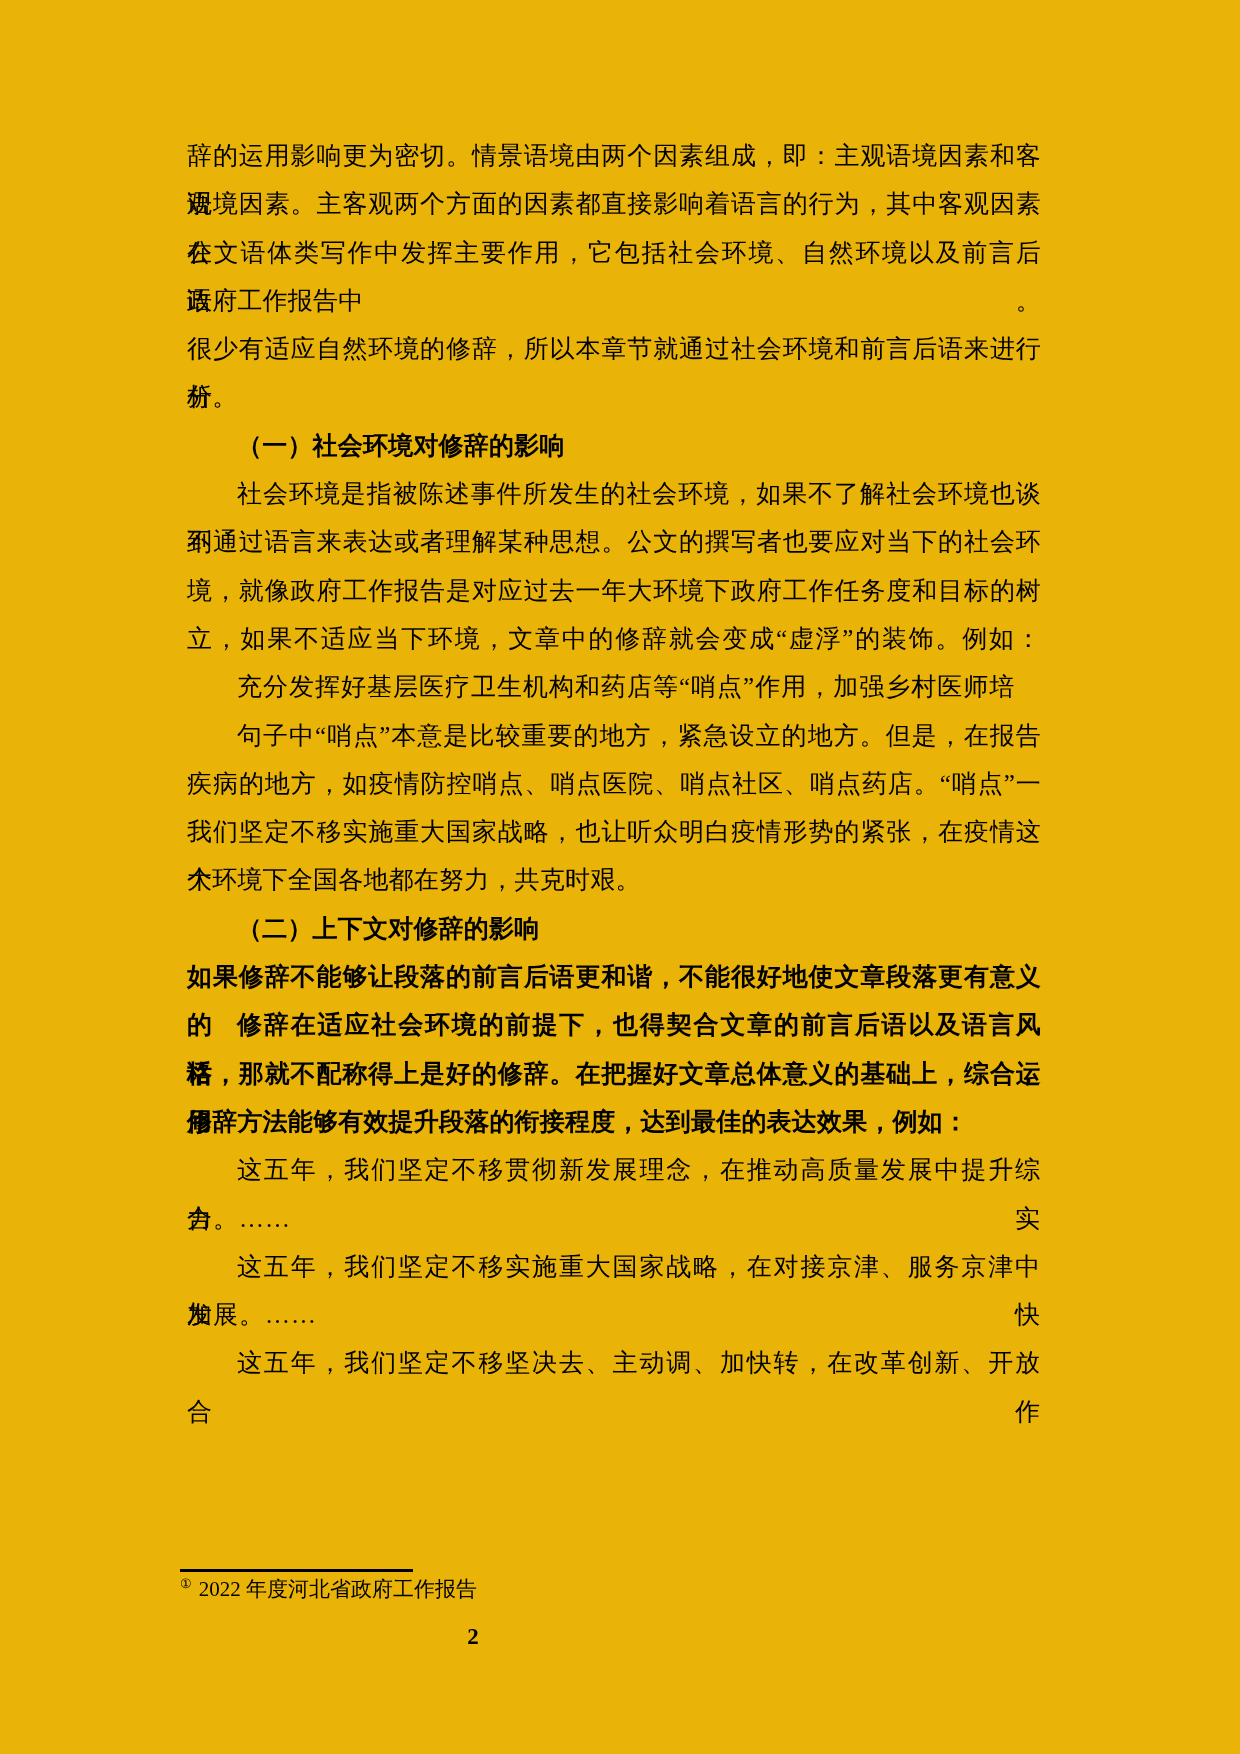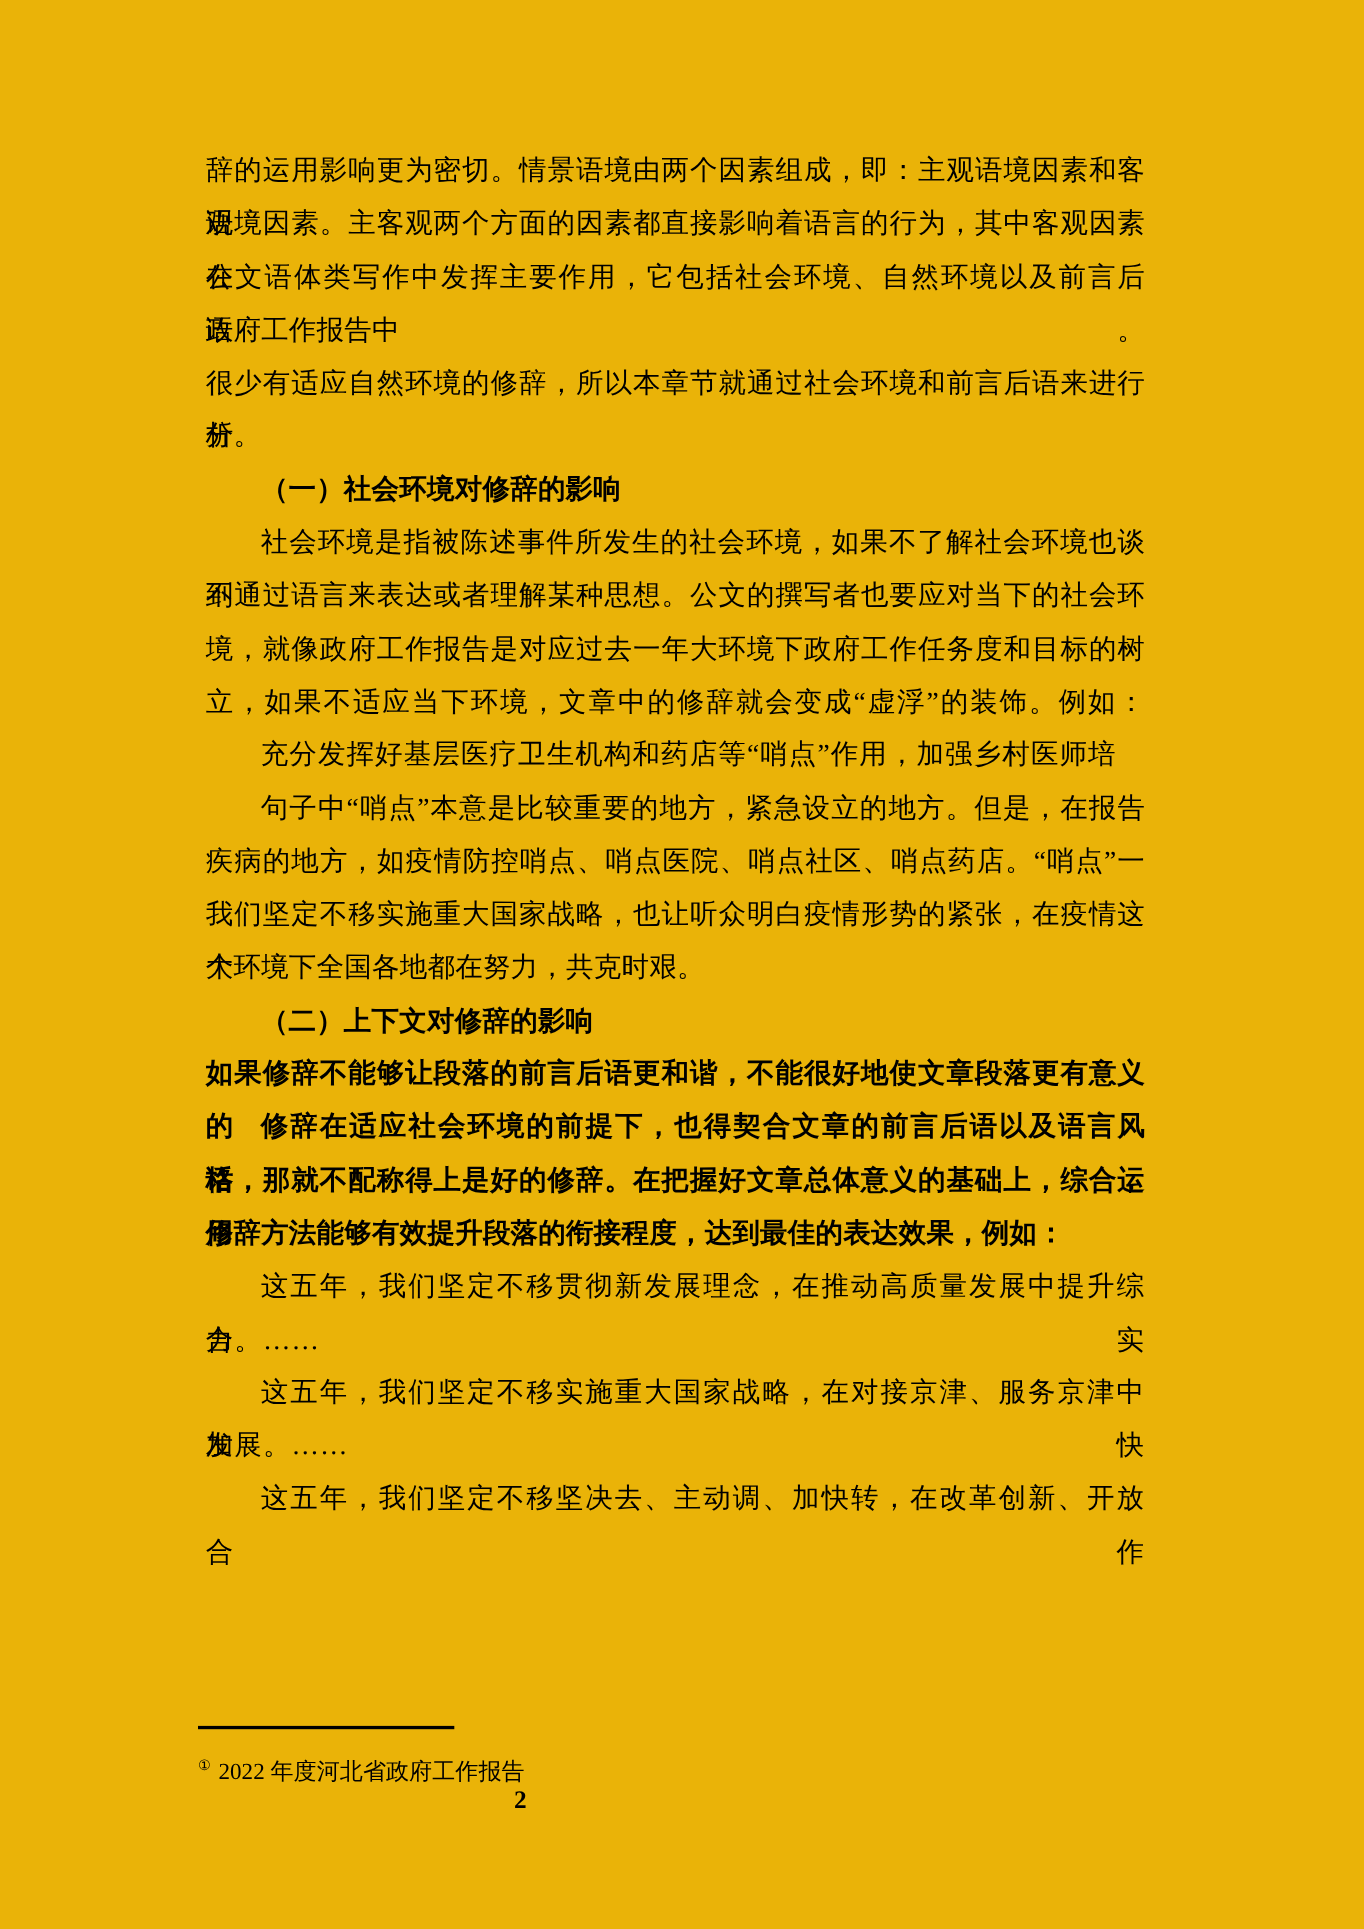--- a/index.html
+++ b/index.html
@@ -43,21 +43,21 @@
     position: absolute;
     left: 180px;
     top: 1569px;
   }
   .fn-rule {
     width: 233px;
     height: 3px;
     background: #000000;
   }
   .fn-text-line {
-    margin-top: 25px;
+    margin-top: 4px;
     font-size: 21px;
     line-height: 26px;
     white-space: nowrap;
   }
   .fn-marker {
     font-size: 13px;
     vertical-align: super;
     line-height: 0;
     margin-right: 7px;
   }

